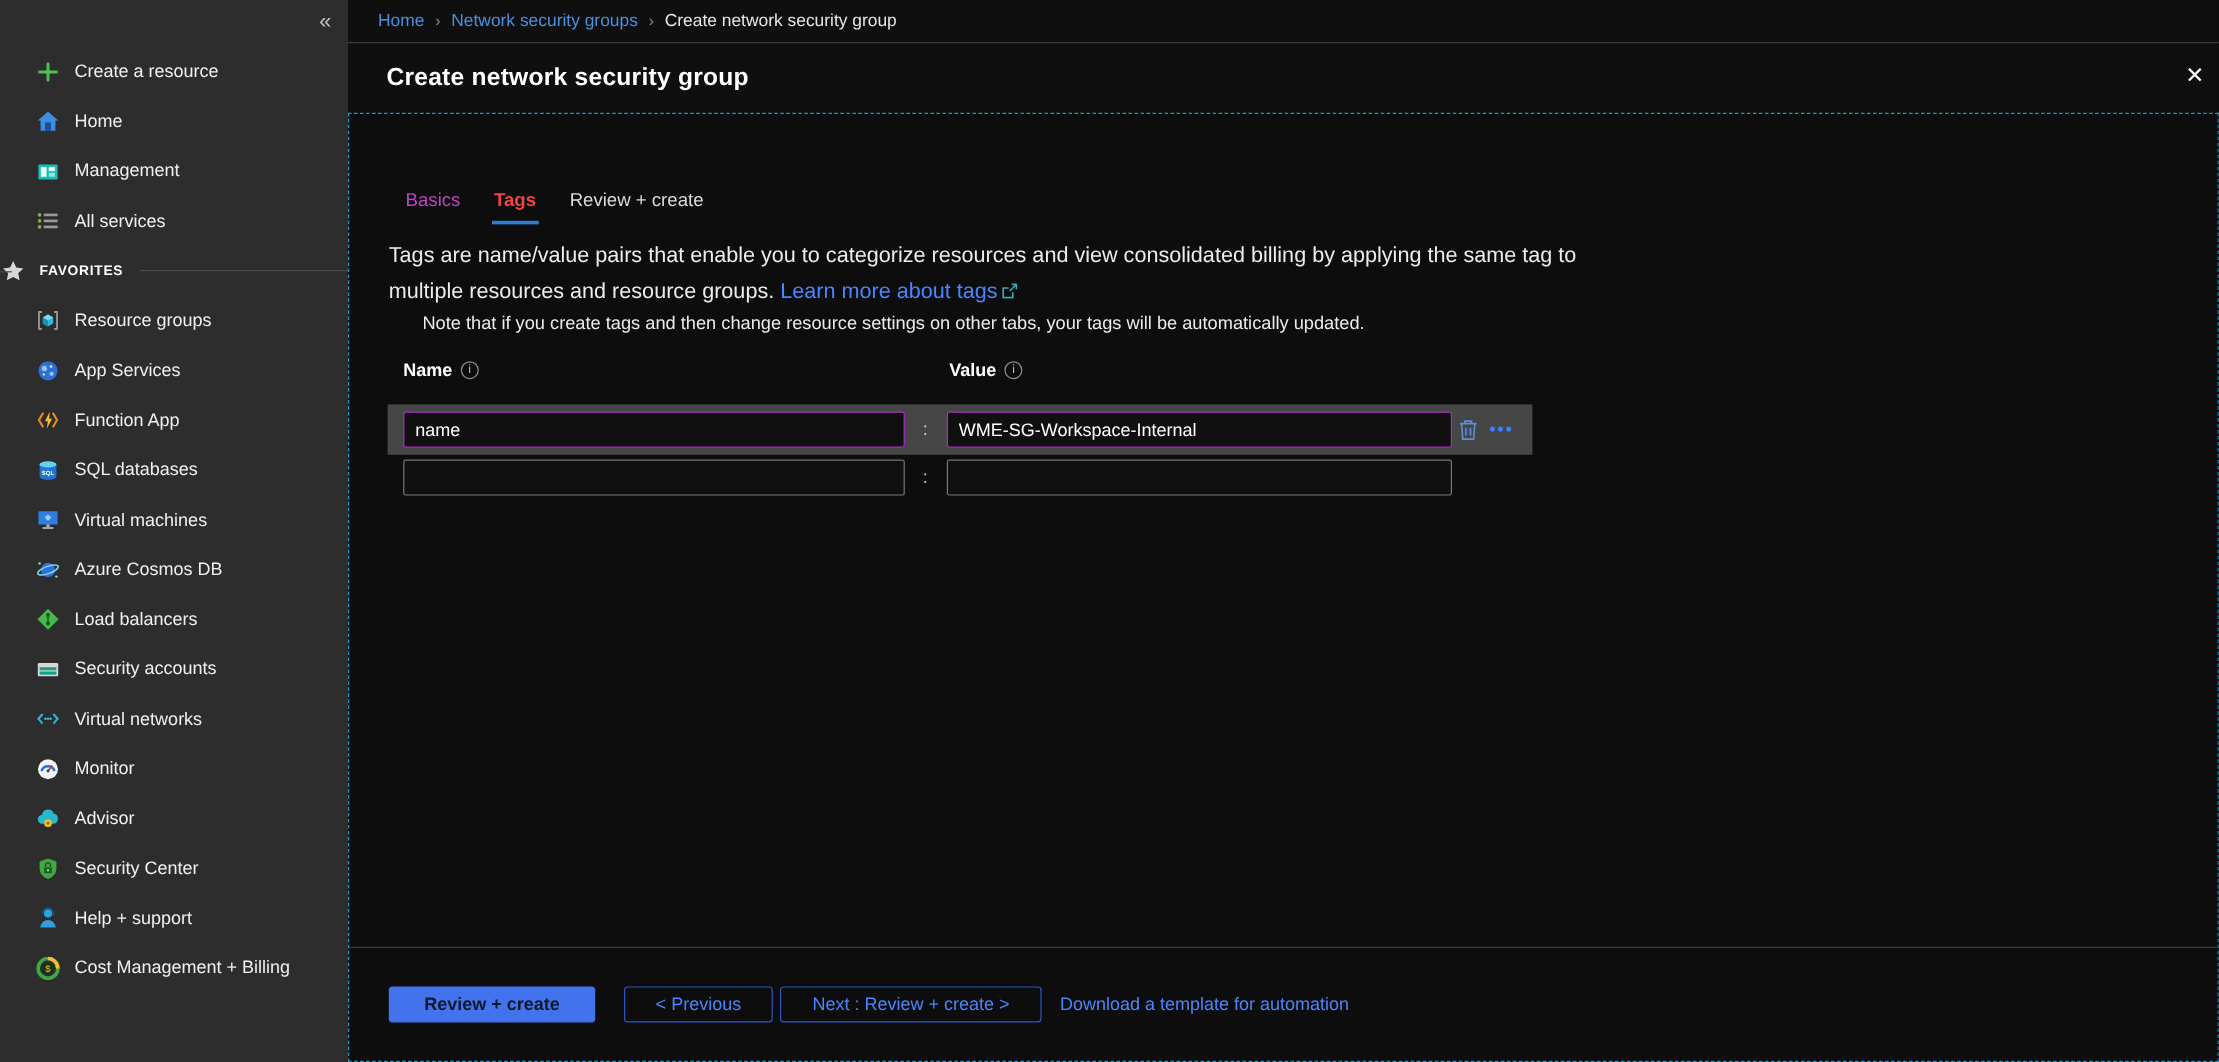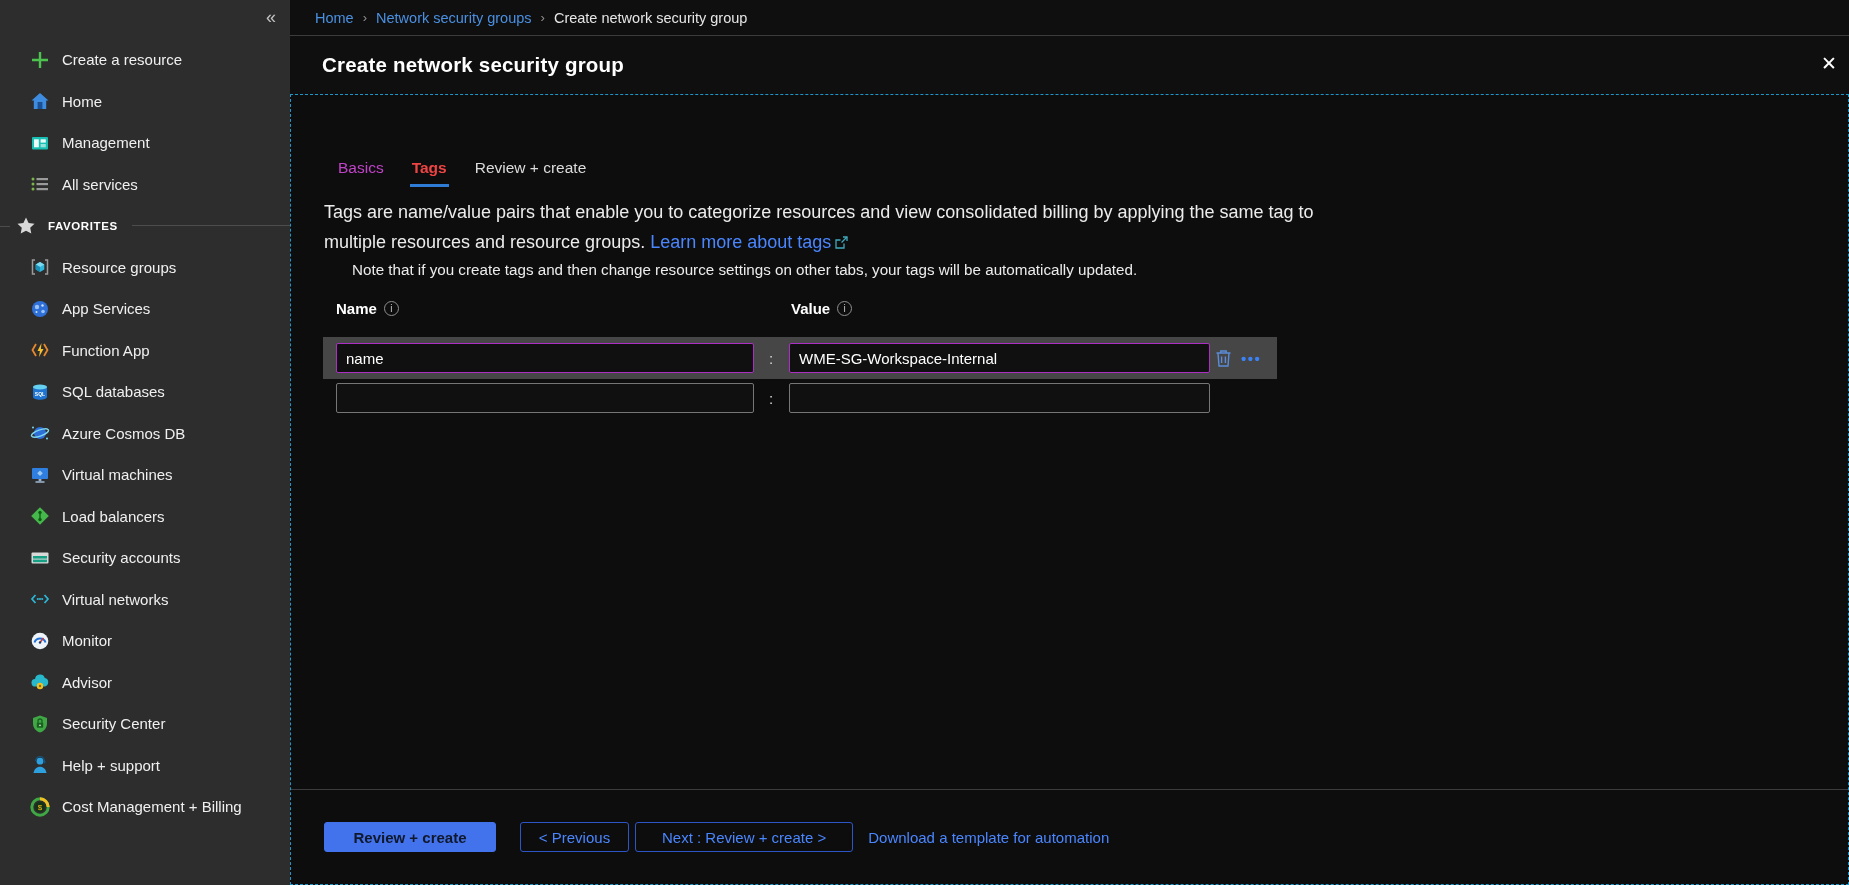--- a/index.html
+++ b/index.html
@@ -20,21 +20,21 @@
   html,body{width:1849px;height:885px;overflow:hidden;}
   body{background:#0e0e0e;font-family:"Liberation Sans",sans-serif;color:#e8e8e8;position:relative;}
 
   
   .sidebar{position:absolute;left:0;top:0;width:290px;height:885px;background:var(--sidebar-bg);}
   .collapse-btn{position:absolute;right:14px;top:7px;color:#c2c2c2;font-size:18px;background:none;border:none;cursor:pointer;font-family:inherit;}
   .side-nav{padding-top:39px;}
   .side-item{height:41.5px;display:flex;align-items:center;padding-left:29px;cursor:pointer;}
   .side-icon{width:22px;height:20px;display:inline-flex;align-items:center;justify-content:center;flex:0 0 22px;}
   .side-label{margin-left:11px;font-size:15px;color:#f0f0f0;white-space:nowrap;}
-  .fav-row{height:41.5px;display:flex;align-items:center;padding-left:15px;position:relative;}
+  .fav-row{height:41.5px;display:flex;align-items:center;position:relative;}
   .fav-row::before{content:"";position:absolute;left:0;top:50%;width:10px;height:1px;background:#4d4d4d;}
   .fav-label{margin-left:11px;font-size:11.5px;font-weight:700;letter-spacing:.6px;color:#ffffff;}
   .fav-line{flex:1;height:1px;background:#4d4d4d;margin:0 0 0 14px;}
 
   
   .main{position:absolute;left:290px;top:0;right:0;bottom:0;background:#0f0f0f;display:flex;flex-direction:column;}
   .breadcrumb-bar{height:36px;flex:0 0 36px;display:flex;align-items:center;padding-left:25px;border-bottom:1px solid #3c3c3c;font-size:14.5px;}
   .crumb{color:#e6e6e6;}
   .crumb.link{color:var(--breadcrumb-link);cursor:pointer;}
   .crumb-sep{color:#8f8f8f;margin:0 9px;font-size:13px;}
@@ -69,21 +69,21 @@
   .tag-colon{position:absolute;left:440px;top:50%;transform:translateY(-50%);width:16px;text-align:center;color:#dcdcdc;font-size:15px;}
   .row-action{position:absolute;top:50%;transform:translateY(-50%);background:none;border:none;cursor:pointer;display:inline-flex;align-items:center;}
   .trash-btn{left:892px;}
   .ellipsis-btn{left:918px;color:var(--ellipsis-blue);font-size:15px;letter-spacing:1.5px;font-weight:700;font-family:inherit;}
 
   .footer-sep{position:absolute;top:694px;left:0;right:0;height:1px;background:#3c3c3c;}
   .footer{position:absolute;top:727px;left:33px;display:flex;align-items:center;}
   .btn{height:30px;font-size:15px;font-family:inherit;cursor:pointer;border-radius:3px;display:inline-flex;align-items:center;justify-content:center;}
   .btn-primary{background:var(--accent-blue);border:1px solid var(--accent-blue);color:#10182b;font-weight:700;width:172px;}
   .btn-outline{background:transparent;border:1px solid #2d55c8;color:var(--link-blue);}
-  .btn-prev{margin-left:24px;width:109px;}
+  .btn-prev{margin-left:24px;width:124px;}
   .btn-next{margin-left:6px;padding:0 26px;}
   .download-link{margin-left:15px;font-size:15px;}
 </style>
 </head>
 <body>
 
 <aside class="sidebar">
   <button class="collapse-btn">«</button>
   <nav class="side-nav" id="side-nav">
       <div class="side-item">
@@ -180,38 +180,38 @@
             <path d="M3 5h14v10c0 1.5-3.1 2.7-7 2.7S3 16.5 3 15z" fill="#1e74d0"></path>
             <ellipse cx="10" cy="5" rx="7" ry="2.6" fill="#66d0f0"></ellipse>
             <text x="10" y="14" font-size="5" fill="#ffffff" text-anchor="middle" font-weight="bold" font-family="sans-serif">SQL</text>
           </svg>
         </span>
         <span class="side-label">SQL databases</span>
       </div>
       <div class="side-item">
         <span class="side-icon">
           <svg width="20" height="20" viewBox="0 0 20 20">
+            <rect x="2" y="3" width="16" height="11" rx="1" fill="#2e7fe0"></rect>
+            <path d="M10 5.5l2.8 2.8L10 11.1 7.2 8.3z" fill="#9cc8f2"></path>
+            <rect x="8.6" y="14" width="2.8" height="2.2" fill="#9ab0c8"></rect>
+            <rect x="5.5" y="16.2" width="9" height="1.6" fill="#9ab0c8"></rect>
+          </svg>
+        </span>
+        <span class="side-label">Virtual machines</span>
+      </div>
+      <div class="side-item">
+        <span class="side-icon">
+          <svg width="20" height="20" viewBox="0 0 20 20">
             <circle cx="10" cy="10" r="6" fill="#2e6fd8"></circle>
             <ellipse cx="10" cy="10" rx="9" ry="3" fill="none" stroke="#7fd9f0" stroke-width="1.3" transform="rotate(-20 10 10)"></ellipse>
             <circle cx="3" cy="4.5" r="1" fill="#7fd9f0"></circle>
             <circle cx="17" cy="15.5" r="1" fill="#7fd9f0"></circle>
           </svg>
         </span>
         <span class="side-label">Azure Cosmos DB</span>
-      </div>
-      <div class="side-item">
-        <span class="side-icon">
-          <svg width="20" height="20" viewBox="0 0 20 20">
-            <rect x="2" y="3" width="16" height="11" rx="1" fill="#2e7fe0"></rect>
-            <path d="M10 5.5l2.8 2.8L10 11.1 7.2 8.3z" fill="#9cc8f2"></path>
-            <rect x="8.6" y="14" width="2.8" height="2.2" fill="#9ab0c8"></rect>
-            <rect x="5.5" y="16.2" width="9" height="1.6" fill="#9ab0c8"></rect>
-          </svg>
-        </span>
-        <span class="side-label">Virtual machines</span>
       </div>
       <div class="side-item">
         <span class="side-icon">
           <svg width="20" height="20" viewBox="0 0 20 20">
             <path d="M10 1.2L18.8 10 10 18.8 1.2 10z" fill="#46b84c"></path>
             <circle cx="10" cy="6.5" r="1.7" fill="#0d5f12"></circle>
             <circle cx="10" cy="13.5" r="1.7" fill="#0d5f12"></circle>
             <path d="M10 8v4" stroke="#0d5f12" stroke-width="1.3"></path>
           </svg>
         </span>

